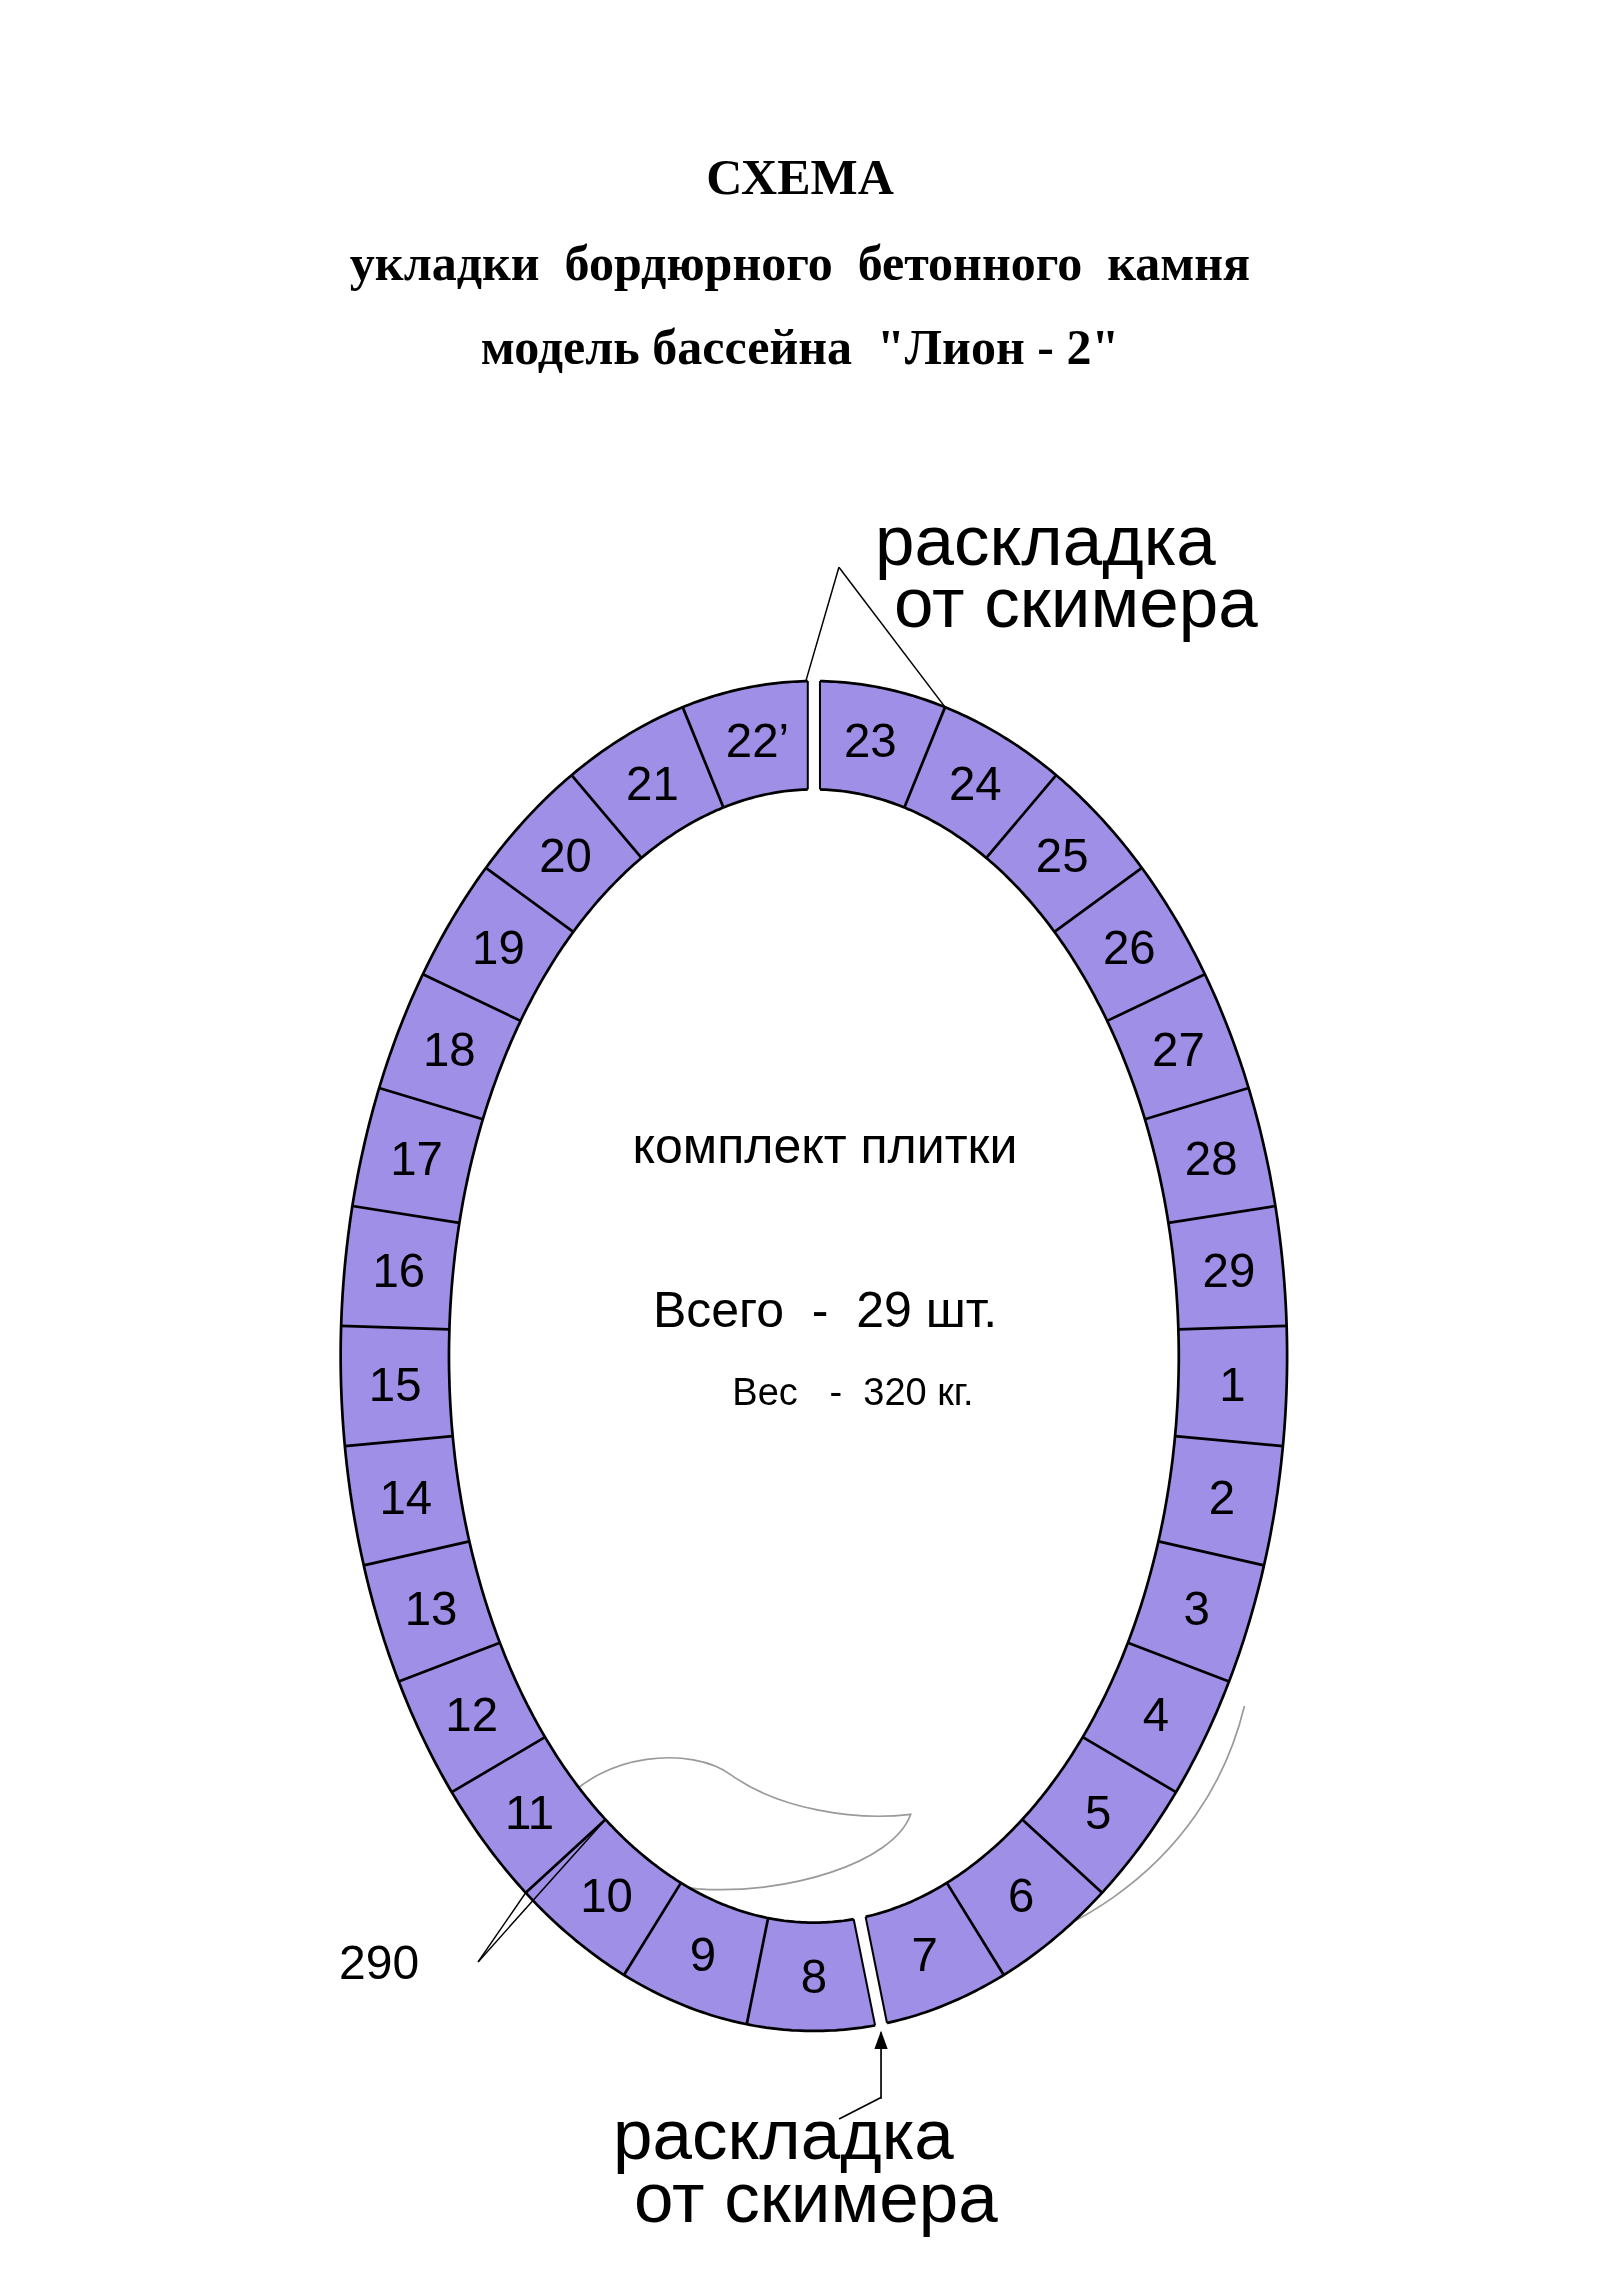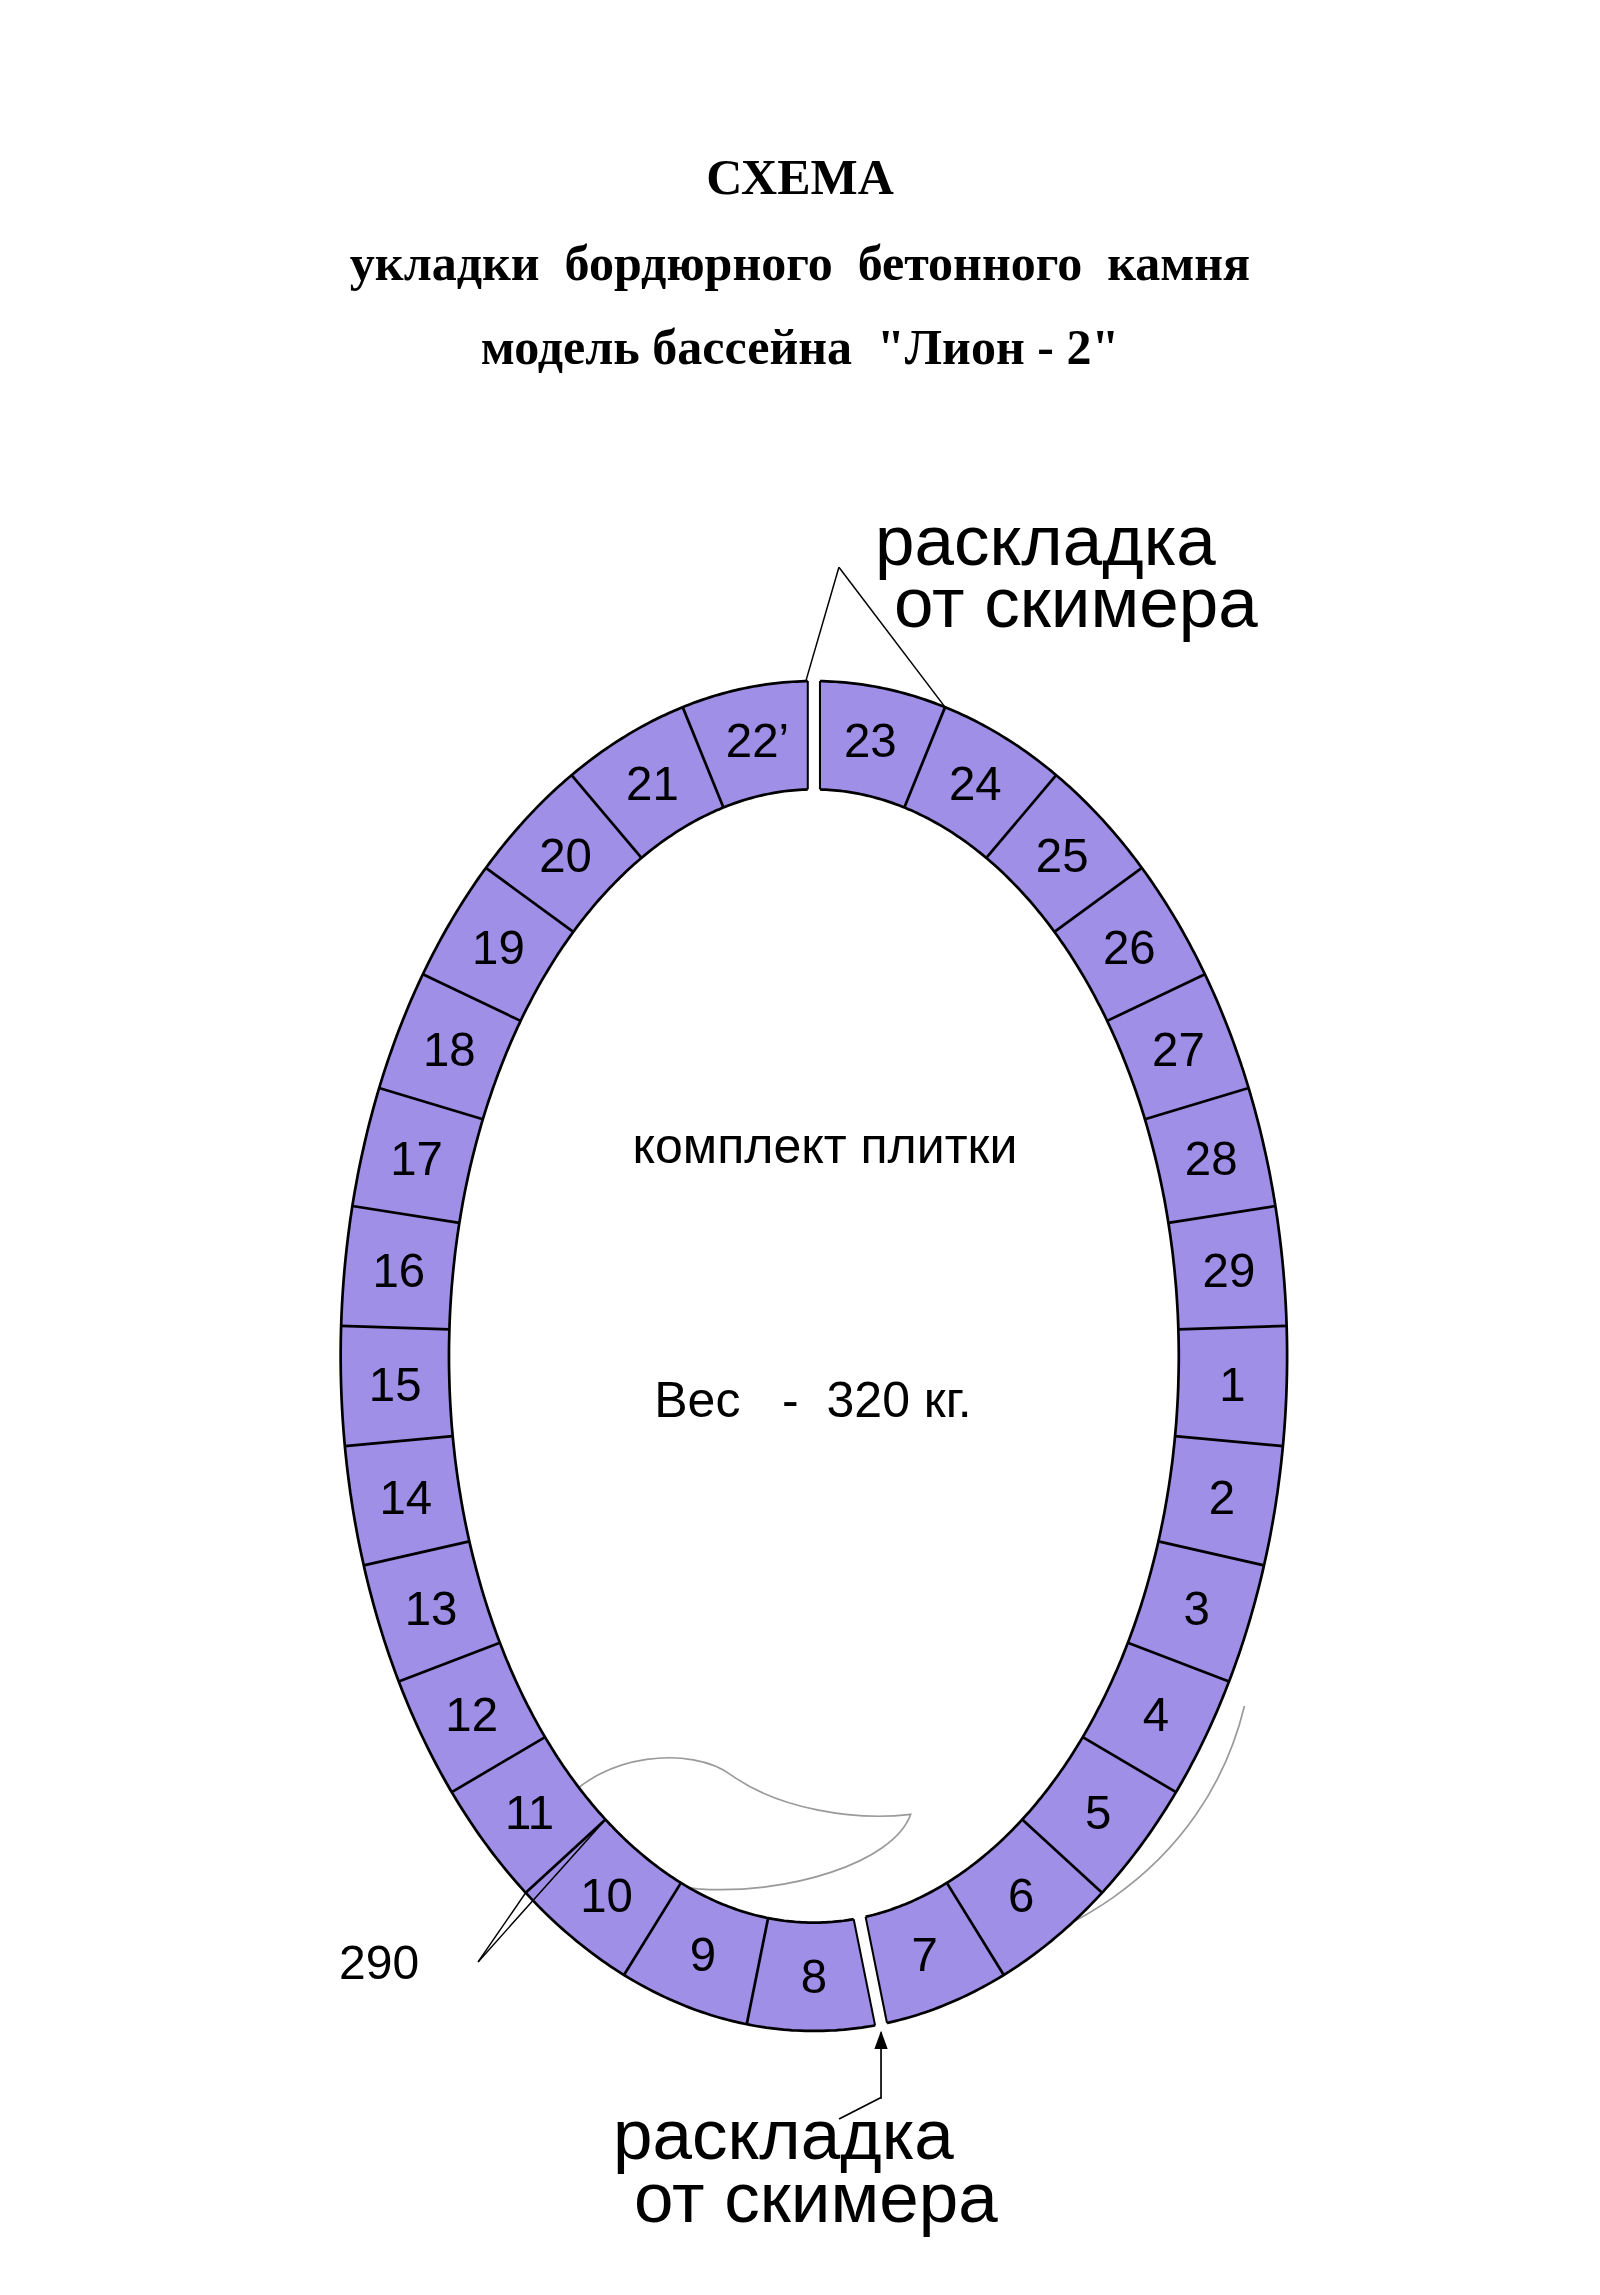--- a/index.html
+++ b/index.html
@@ -15,22 +15,22 @@
   .annot{position:absolute;font-size:71px;white-space:pre;}
   .an-top1{left:875px;top:500px;}
   .an-top2{left:894px;top:562px;}
   .an-bot1{left:613px;top:2094px;}
   .an-bot2{left:634px;top:2157px;}
   .dim{position:absolute;left:339px;top:1935px;font-size:48px;}
   .center-head{position:absolute;left:825px;top:1117px;transform:translateX(-50%);
                font-weight:normal;font-size:50px;white-space:pre;}
   .center-total{position:absolute;left:825px;top:1281px;transform:translateX(-50%);
                 font-size:50px;white-space:pre;}
-  .center-weight{position:absolute;left:813px;top:1371px;transform:translateX(-50%);
-                 font-size:50px;white-space:pre;}
+  .center-weight{position:absolute;left:853px;top:1371px;transform:translateX(-50%);
+                 font-size:38px;white-space:pre;}
   .segnum{font-family:"Liberation Sans",sans-serif;font-size:70px;fill:#000;}
 </style>
 </head>
 <body>
 
 <div class="page">
 
   <svg id="ring-svg" width="1600" height="2295" viewBox="0 0 2363 3390">
     <defs>
       <marker id="arrowhead" markerWidth="14" markerHeight="12" refX="10" refY="4" orient="auto">
@@ -114,20 +114,21 @@
     </svg>
 
   <div class="title t1">СХЕМА</div>
   <div class="title t2">укладки  бордюрного  бетонного  камня</div>
   <div class="title t3">модель бассейна  "Лион - 2"</div>
 
   <div class="annot an-top1">раскладка</div>
   <div class="annot an-top2">от скимера</div>
 
   <div class="center-head">комплект плитки</div>
+  <div class="center-total">Всего  -  29 шт.</div>
   <div class="center-weight">Вес   -  320 кг.</div>
 
   <div class="dim">290</div>
 
   <div class="annot an-bot1">раскладка</div>
   <div class="annot an-bot2">от скимера</div>
 
 </div>
 
 

